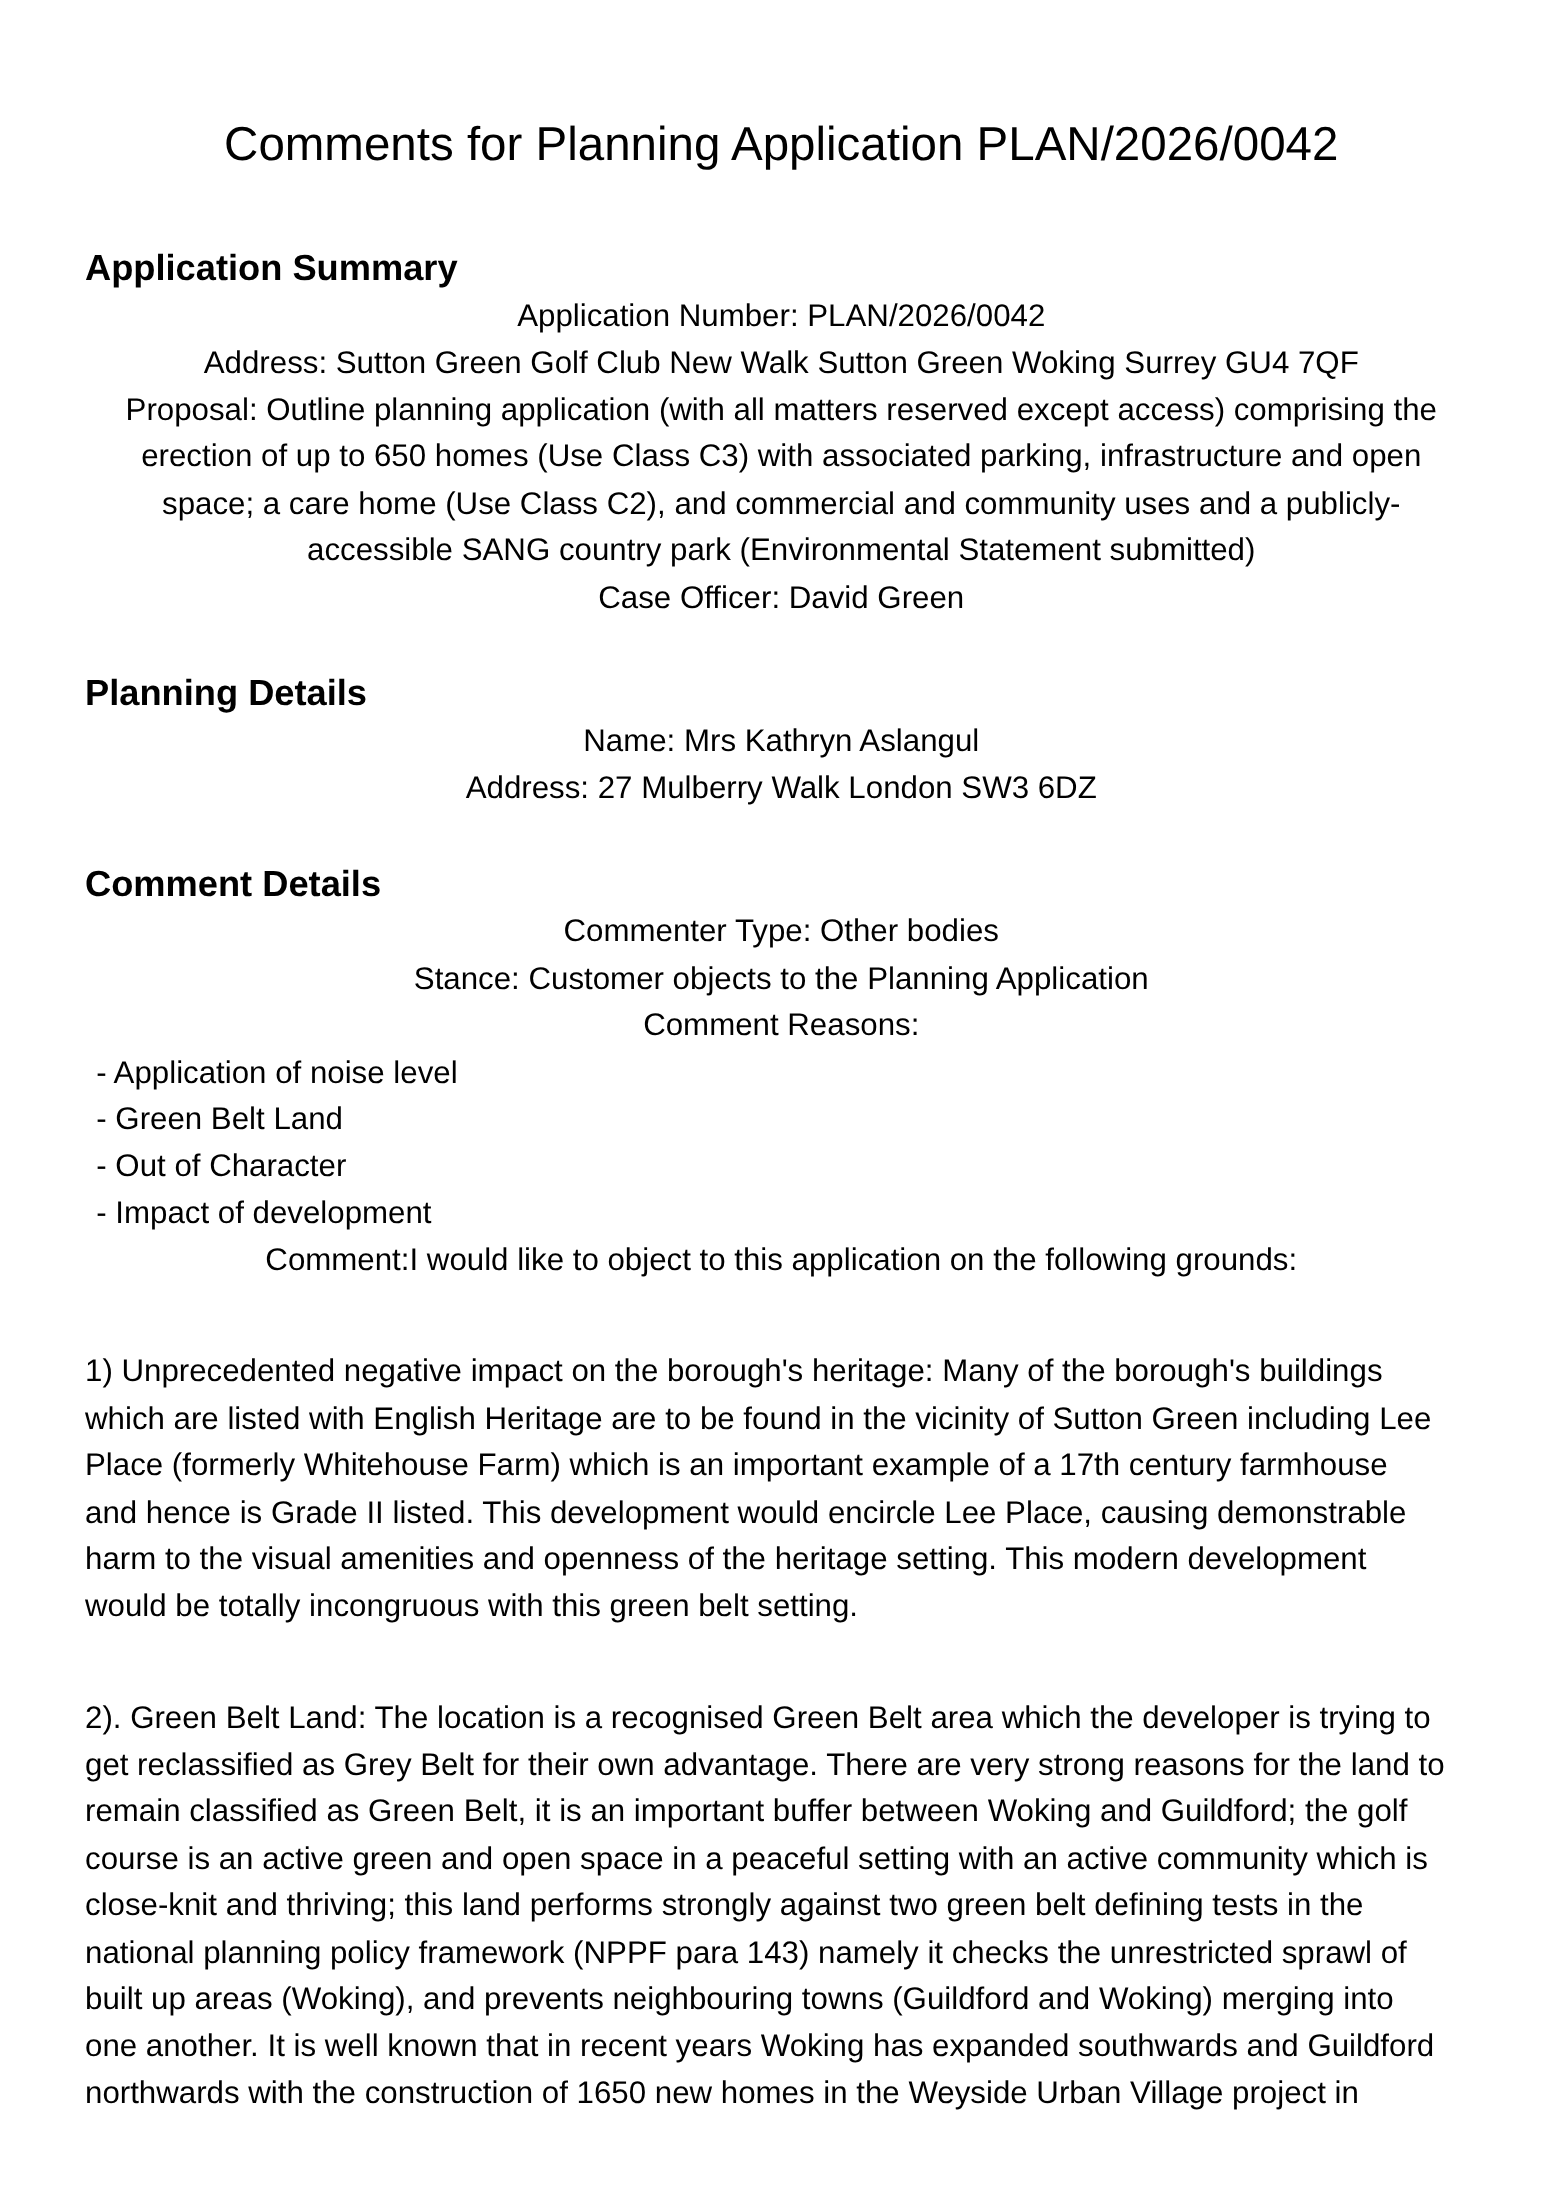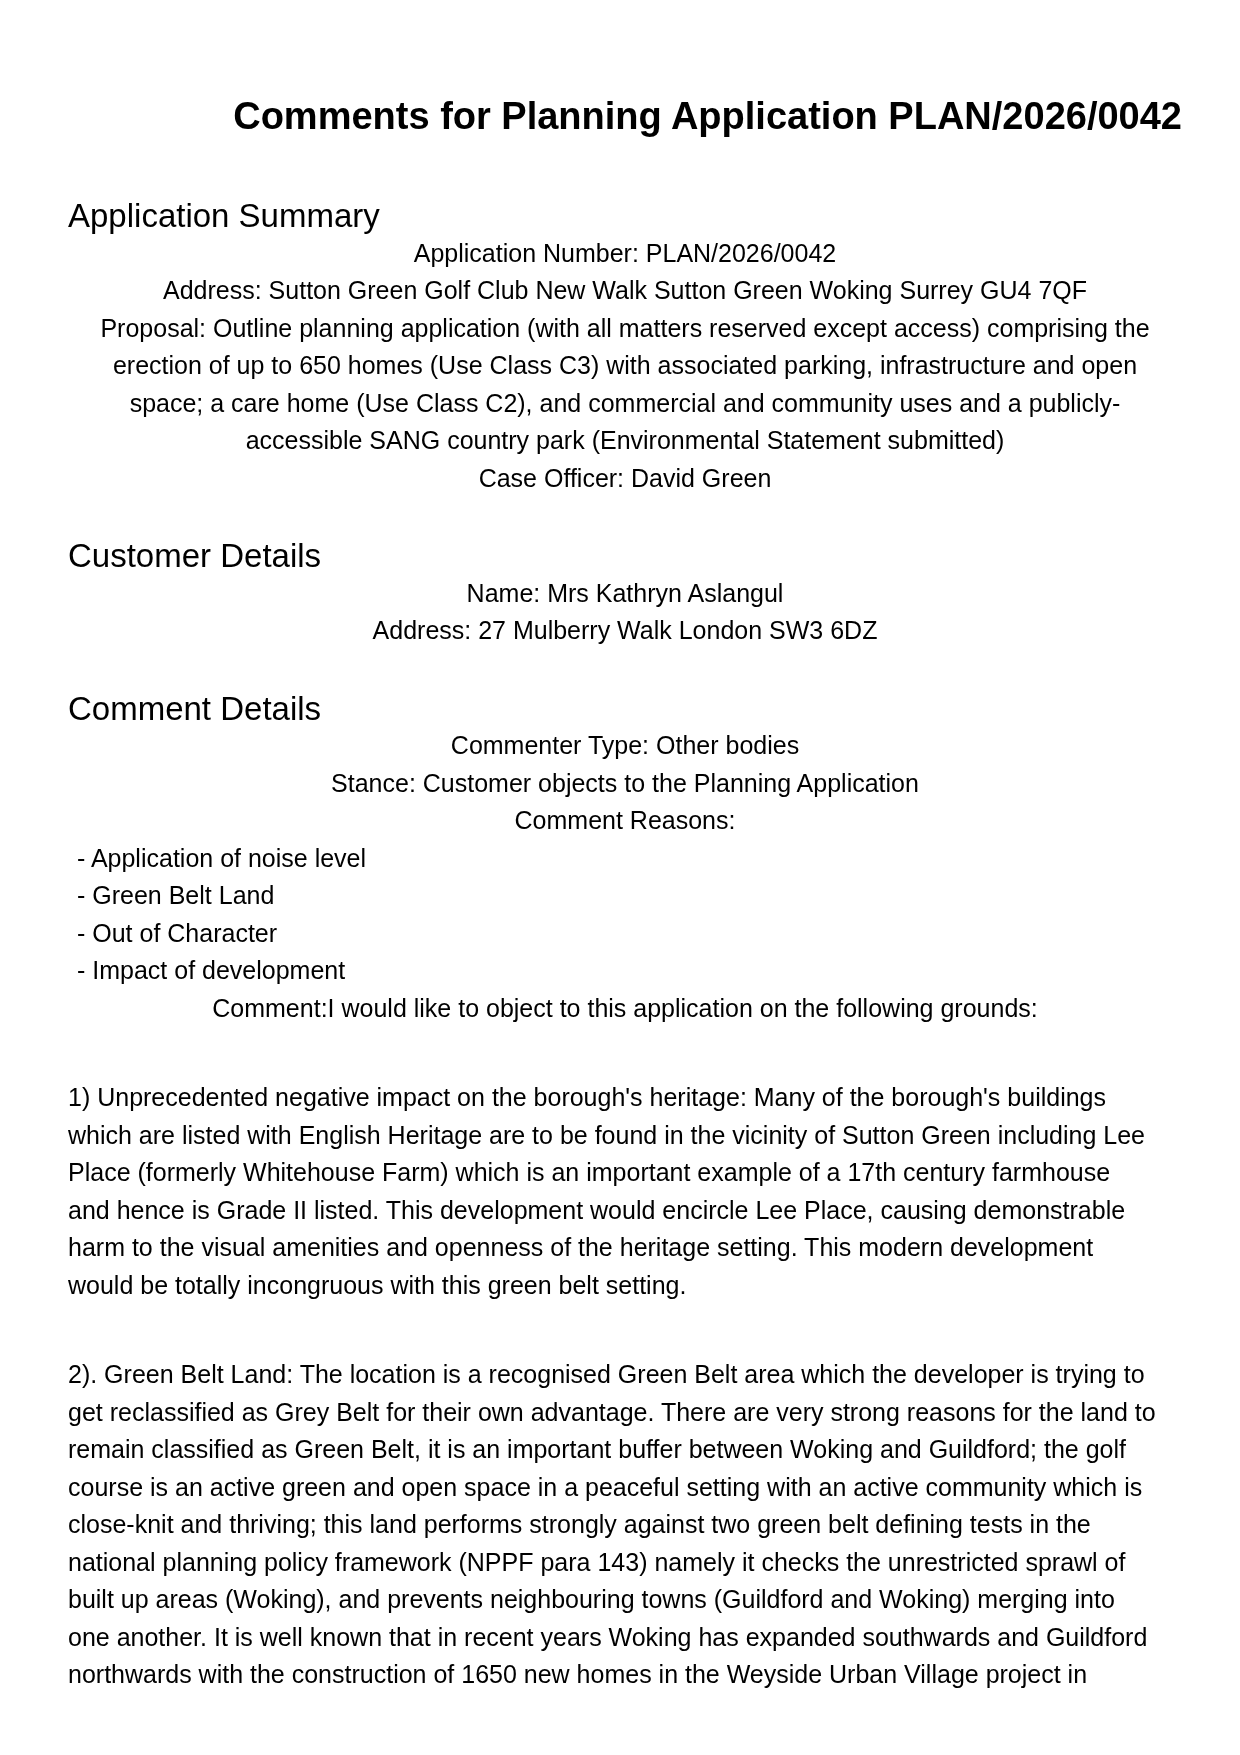--- a/index.html
+++ b/index.html
@@ -17,36 +17,36 @@
     font-family: "Liberation Sans", "DejaVu Sans", sans-serif;
     font-size: 25px;
     line-height: 37.5px;
     padding: 93px 58px 0 68px;
     overflow: hidden;
   }
   .title {
     margin: 0;
     font-size: 38px;
     line-height: 46px;
-    font-weight: 700;
-    text-align: right;
+    font-weight: 400;
+    text-align: center;
     white-space: nowrap;
     letter-spacing: 0;
   }
   .section {
     margin-top: 40px;
   }
   .section--first {
     margin-top: 58px;
   }
   .heading {
     margin: 0;
-    font-size: 33px;
+    font-size: 29px;
     line-height: 37.5px;
-    font-weight: 400;
+    font-weight: 700;
   }
   .line {
     white-space: pre-line;
     text-align: center;
   }
   .reason {
     padding-left: 9px;
     white-space: pre-line;
   }
   .para {
@@ -66,21 +66,21 @@
     <div class="line">Application Number: PLAN/2026/0042</div>
     <div class="line">Address: Sutton Green Golf Club New Walk Sutton Green Woking Surrey GU4 7QF</div>
     <div class="line">Proposal: Outline planning application (with all matters reserved except access) comprising the
 erection of up to 650 homes (Use Class C3) with associated parking, infrastructure and open
 space; a care home (Use Class C2), and commercial and community uses and a publicly-
 accessible SANG country park (Environmental Statement submitted)</div>
     <div class="line">Case Officer: David Green</div>
   </section>
 
   <section class="section">
-    <h2 class="heading">Customer Details</h2>
+    <h2 class="heading">Planning Details</h2>
     <div class="line">Name: Mrs Kathryn Aslangul</div>
     <div class="line">Address: 27 Mulberry Walk London SW3 6DZ</div>
   </section>
 
   <section class="section">
     <h2 class="heading">Comment Details</h2>
     <div class="line">Commenter Type: Other bodies</div>
     <div class="line">Stance: Customer objects to the Planning Application</div>
     <div class="line">Comment Reasons:</div>
     <div class="reason">- Application of noise level</div>

